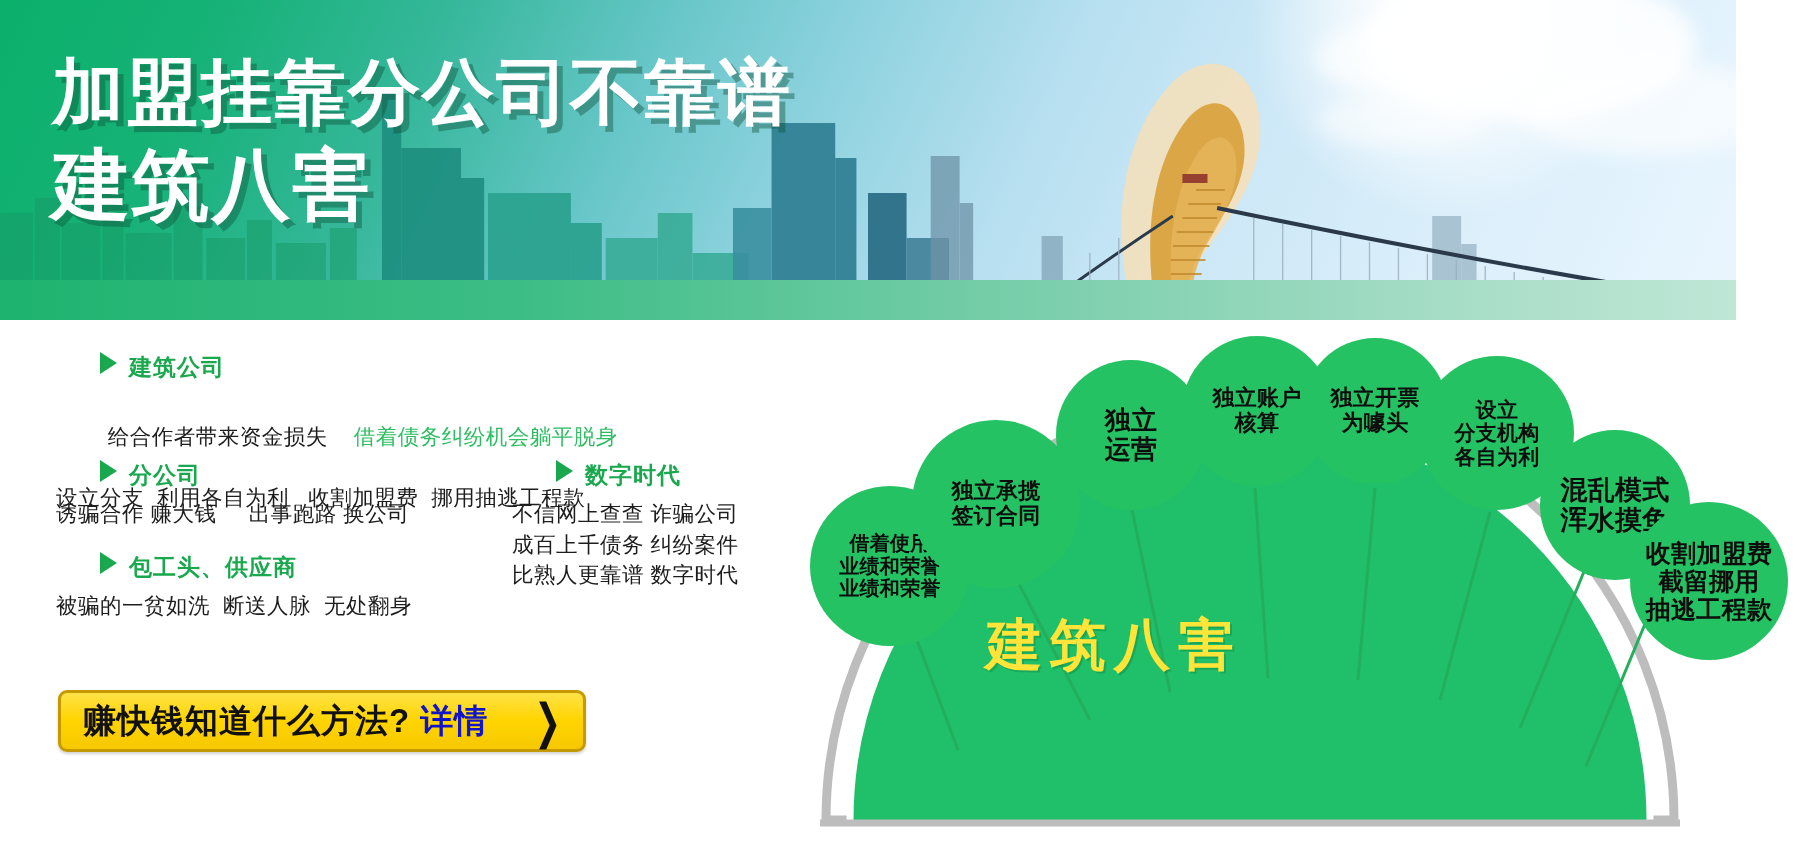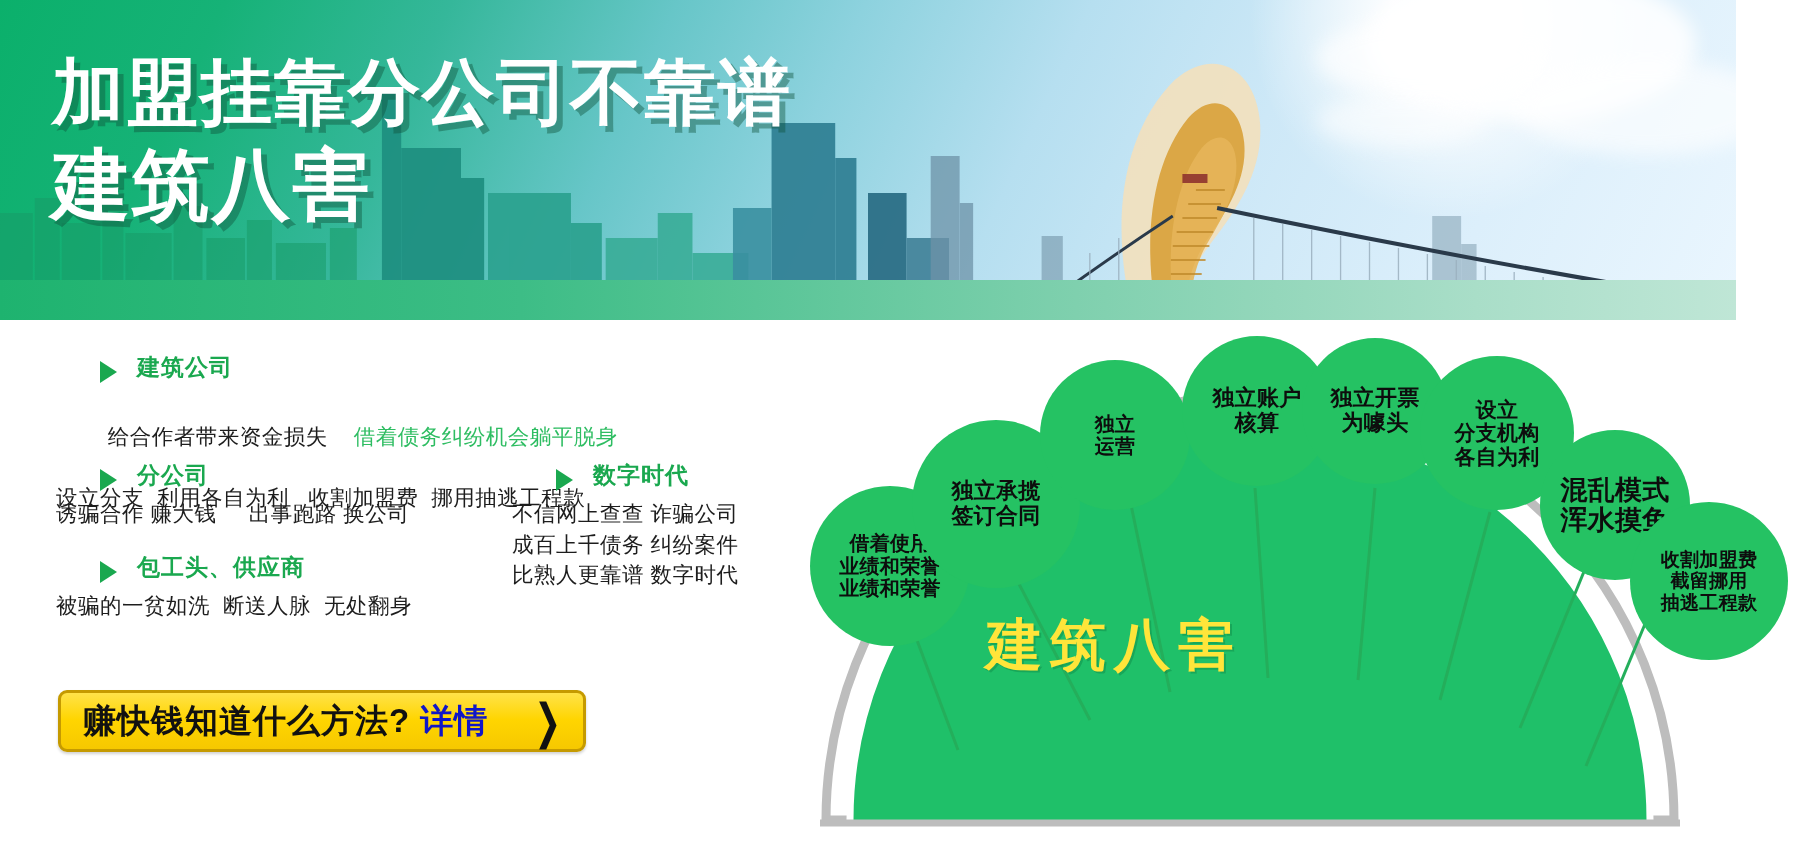--- a/index.html
+++ b/index.html
@@ -41,21 +41,21 @@
     color:#fff; font-weight:700; letter-spacing:2px; line-height:1;
     text-shadow:6px 6px 0 rgba(14,80,58,.42);
   }
   .hero-title .l1 { font-size:72px; display:block; }
   .hero-title .l2 { font-size:78px; display:block; margin-top:18px; }
 
   
   .left { position:absolute; left:0; top:320px; width:790px; height:524px; }
 
   .grp { position:absolute; }
-  .grp-head { display:flex; align-items:flex-end; gap:20px; margin-bottom:8px;padding-left:44px; }
+  .grp-head { display:flex; align-items:flex-start; gap:12px; margin-bottom:8px;padding-left:44px; }
   .tri {
     width:0;height:0;border-style:solid;border-width:11px 0 11px 17px;
     border-color:transparent transparent transparent #1aa84f;
   }
   .grp-title { font-size:23px; font-weight:700; color:#1aa84f; letter-spacing:1px; }
   .grp-line { font-size:21.5px; color:#1d1d1d; line-height:1.42; white-space:pre; letter-spacing:.5px;}
   .grp-line .hl { color:#2ebd62; }
 
   .g1 { left:56px; top:32px; }
   .g2 { left:56px; top:140px; }
@@ -290,21 +290,21 @@
       </div>
     </div>
 
     <div class="bub" style="left:122px; top:100px; width:168px; height:168px; font-size:22px;">
       <div>
         <span>独立承揽</span>
         <span>签订合同</span>
       </div>
     </div>
 
-    <div class="bub" style="left:250px; top:40px; width:150px; height:150px; font-size:20px;">
+    <div class="bub" style="left:266px; top:40px; width:150px; height:150px; font-size:26px;">
       <div>
         <span>独立</span>
         <span>运营</span>
       </div>
     </div>
 
     <div class="bub" style="left:392px; top:16px; width:150px; height:150px; font-size:22px;">
       <div>
         <span>独立账户</span>
         <span>核算</span>
@@ -326,21 +326,21 @@
       </div>
     </div>
 
     <div class="bub" style="left:750px; top:110px; width:150px; height:150px; font-size:27px;">
       <div>
         <span>混乱模式</span>
         <span>浑水摸鱼</span>
       </div>
     </div>
 
-    <div class="bub" style="left:840px; top:182px; width:158px; height:158px; font-size:19px;align-items:center;">
+    <div class="bub" style="left:840px; top:182px; width:158px; height:158px; font-size:25px;align-items:center;">
       <div>
         <span>收割加盟费</span>
         <span>截留挪用</span>
         <span>抽逃工程款</span>
       </div>
     </div>
 
     <div class="dome-label" style="left:196px; top:288px;">建筑八害</div>
   </div>
 

